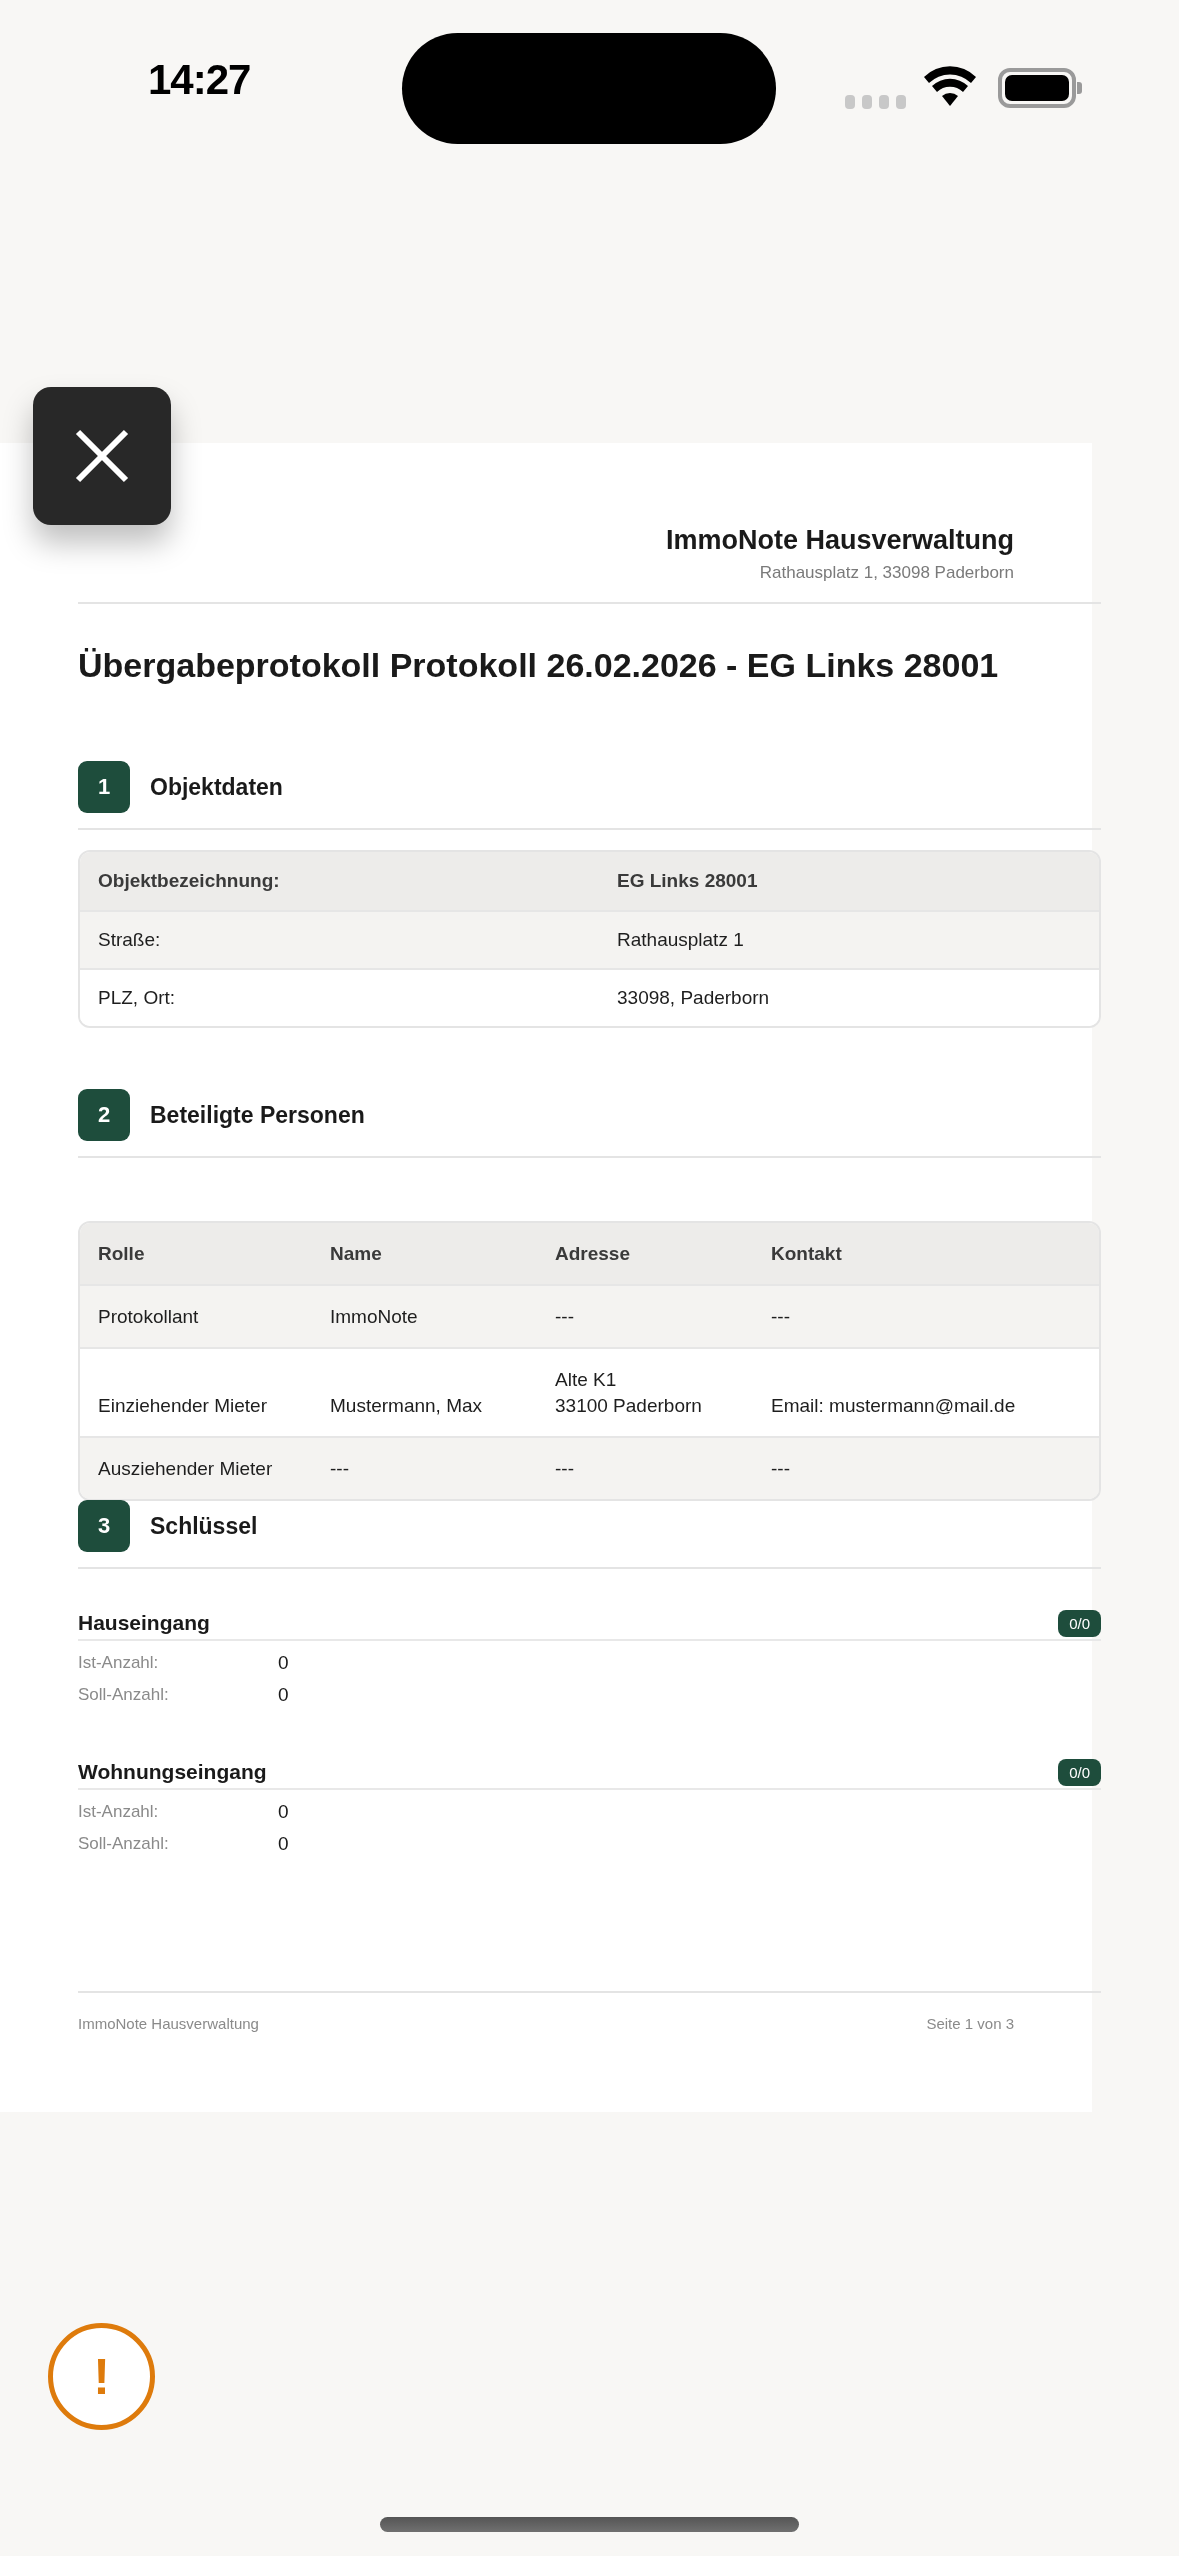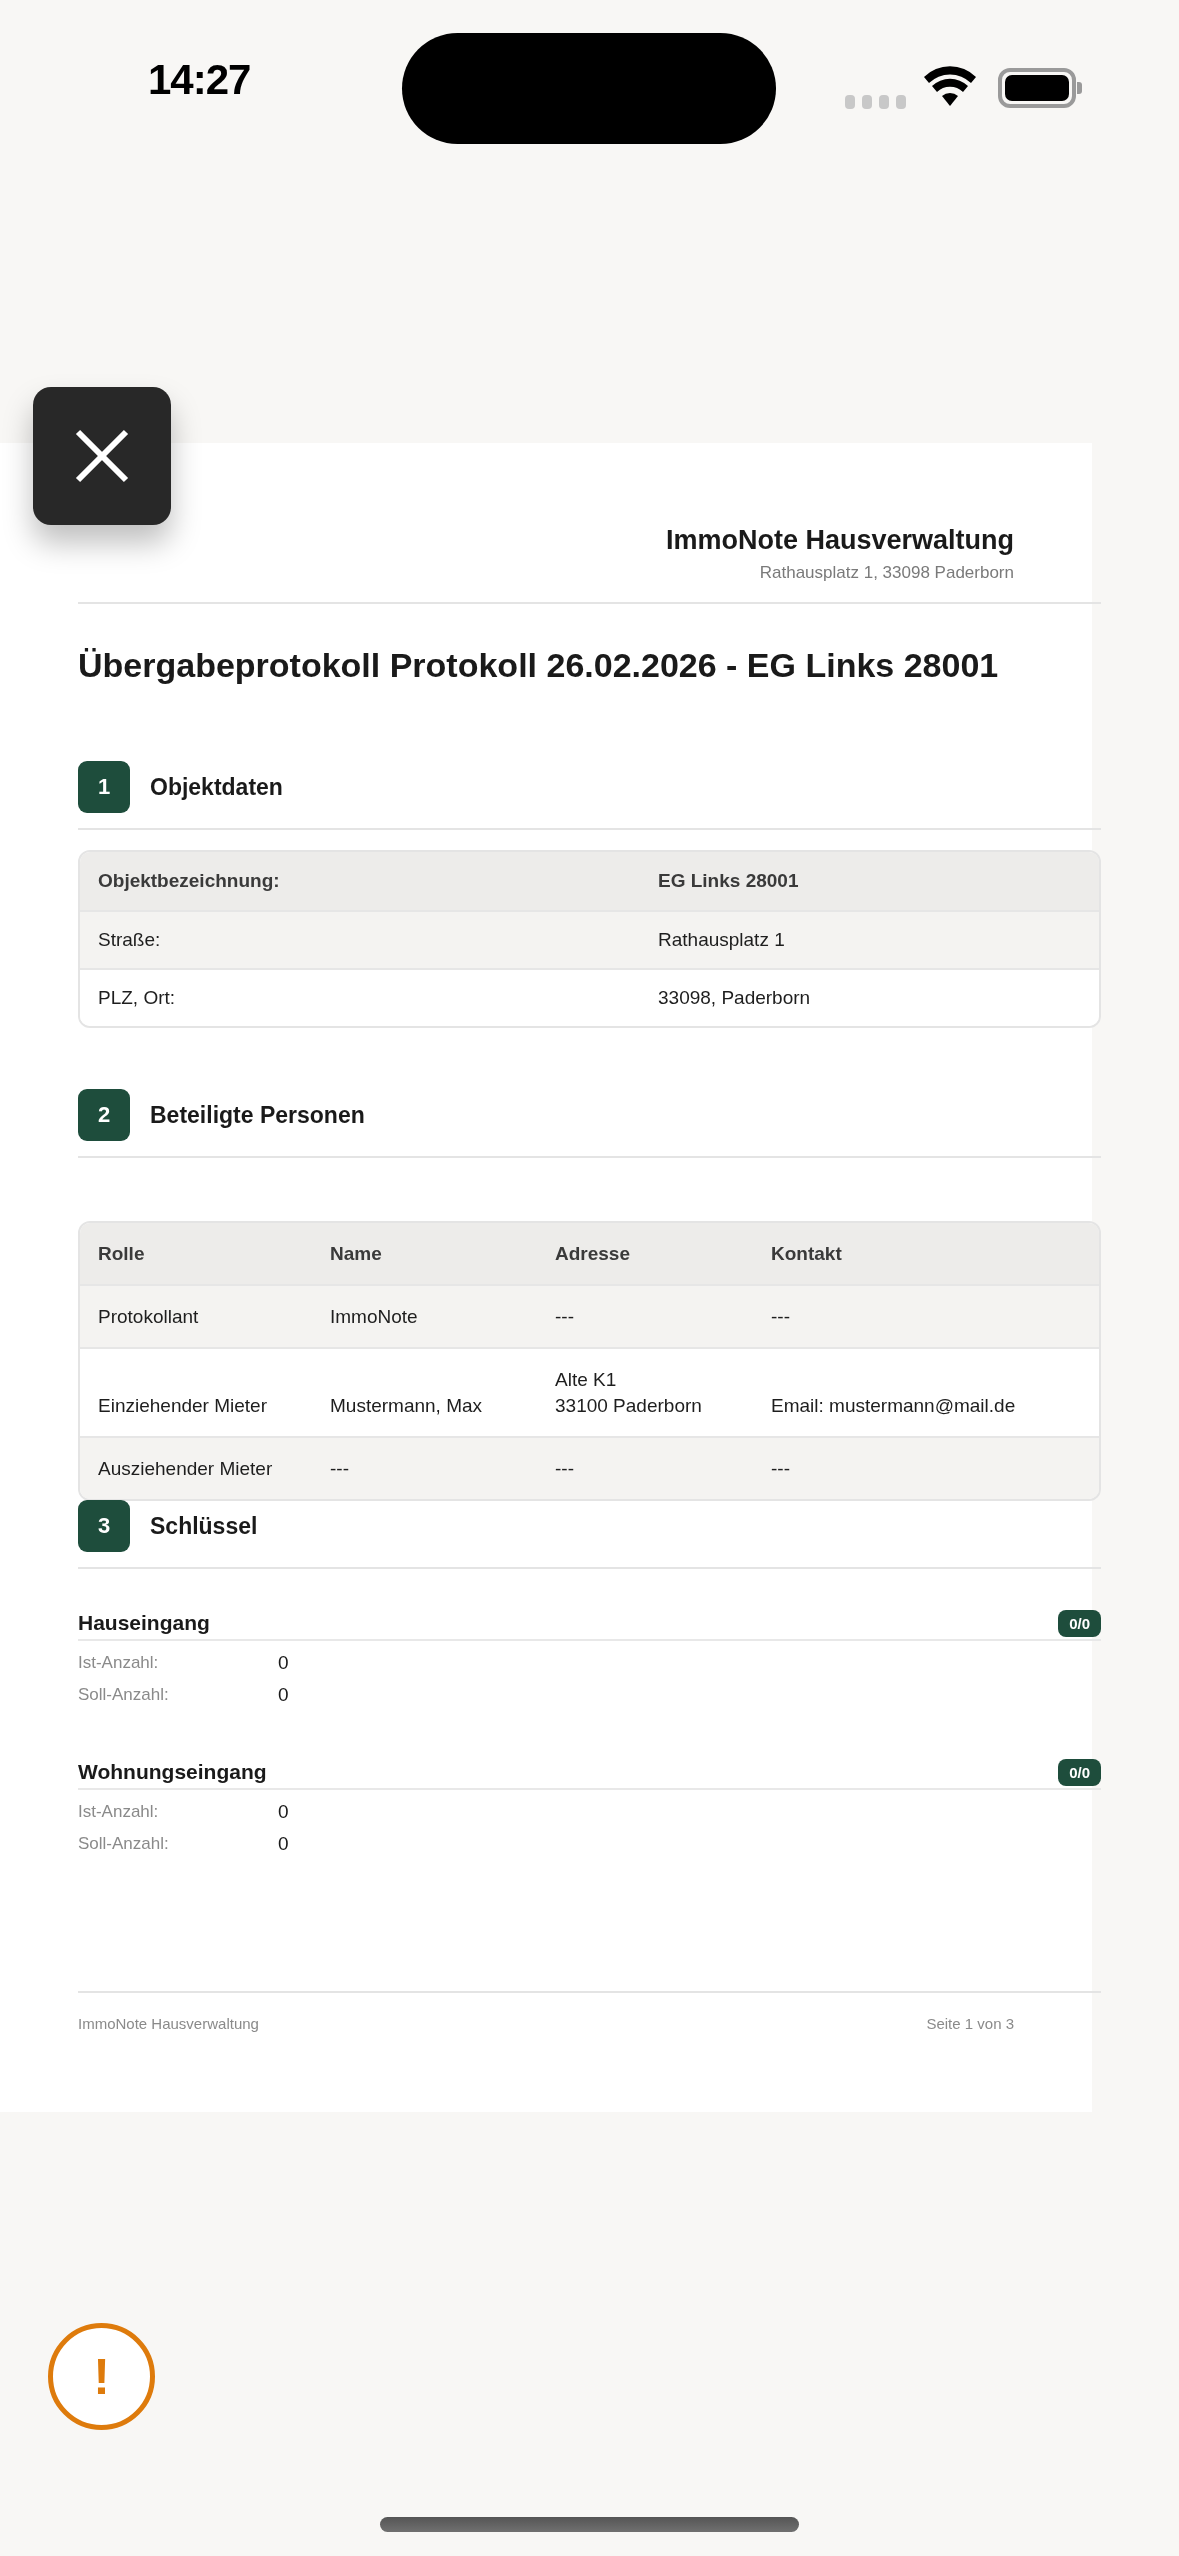--- a/index.html
+++ b/index.html
@@ -88,38 +88,38 @@
     border: 2px solid #e4e4e4; border-radius: 12px; overflow: hidden;
   }
   .row { display: flex; align-items: flex-start; border-top: 2px solid #e6e6e6; }
   .row:first-child { border-top: none; }
   .row.hdr { background: #edecea; font-weight: 700; color: #3a3a3a; }
   .row.alt { background: #f4f3f1; }
   .row.white { background: #ffffff; align-items: flex-end; }
   .cell { font-size: 19px; color: #1e1e1e; line-height: 26px; }
   .row.hdr .cell { color: #3a3a3a; font-weight: 700; }
 
-  .obj .row { height: 58px; align-items: center; gap: 41px; }
+  .obj .row { height: 58px; align-items: center; }
   .obj .cell.k { width: 537px; padding-left: 18px; }
   .obj .cell.v { flex: 1; }
 
   .persons .row { padding: 18px 0 17px 0; }
   .persons .c1 { width: 250px; padding-left: 18px; }
   .persons .c2 { width: 225px; }
   .persons .c3 { width: 216px; white-space: pre-line; }
   .persons .c4 { flex: 1; }
 
   .key-group { position: absolute; left: 78px; width: 1023px; }
   .key-head {
     display: flex; justify-content: space-between; align-items: center;
     height: 34px; border-bottom: 2px solid #e8e8e8; padding-bottom: 0;
   }
   .key-title { font-size: 21px; font-weight: 700; color: #1a1a1a; }
   .key-badge {
-    background: #1e4d3c; color: #fff; font-size: 15px; font-weight: 700;
+    background: #1e4d3c; color: #fff; font-size: 15px; font-weight: 400;
     padding: 5px 11px; border-radius: 8px; 
   }
   .key-line { display: flex; height: 32px; align-items: center; }
   .key-label { width: 200px; font-size: 17px; color: #8a8a8a; }
   .key-value { font-size: 19px; color: #1a1a1a; }
 
   .footer-rule {
     position: absolute; left: 78px; top: 1548px; width: 1023px; height: 2px; background: #e4e4e4;
   }
   .footer-left, .footer-right {

